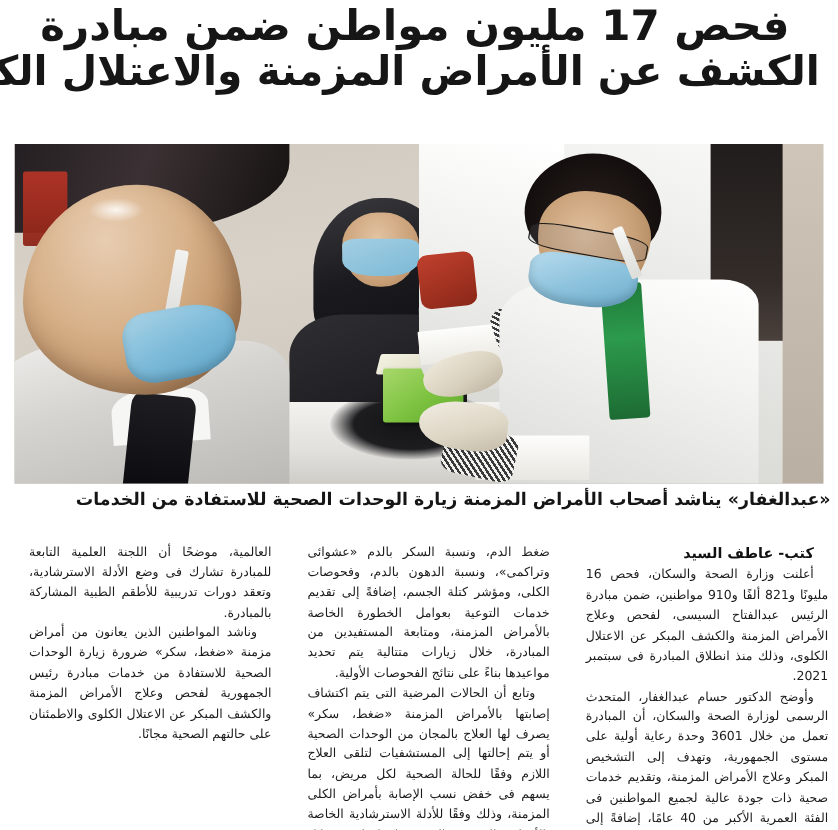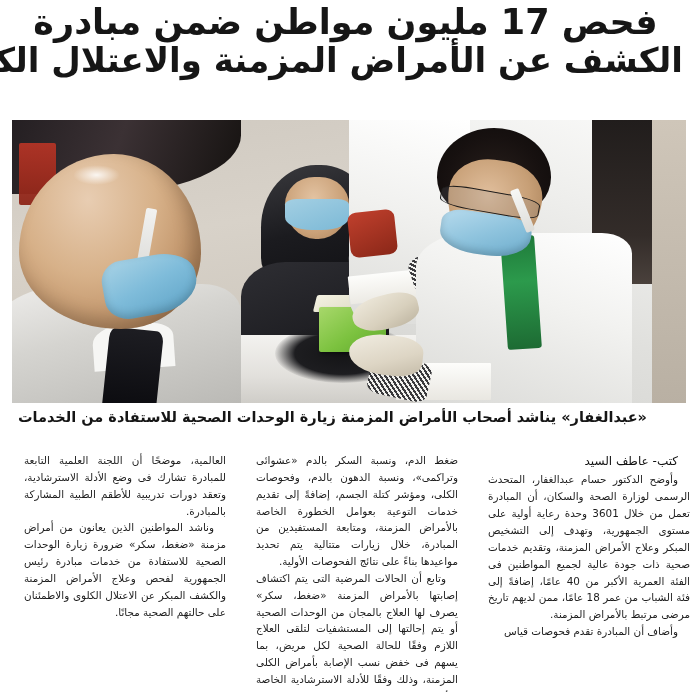--- a/index.html
+++ b/index.html
@@ -278,29 +278,29 @@
     border-radius: 18%;
     transform: rotate(-6deg);
   }
 
   
   .subtitle {
     position: absolute;
     left: 0;
     top: 408px;
     width: 698px;
-    text-align: left;
+    text-align: right;
     direction: rtl;
     font-weight: 700;
     font-size: 14.5px;
     line-height: 1.3;
     color: #151515;
     letter-spacing: -0.2px;
     white-space: nowrap;
-    padding: 0 18px;
+    padding: 0 6px;
     box-sizing: border-box;
   }
 
   
   .body-cols {
     position: absolute;
     left: 0;
     top: 452px;
     width: 698px;
     height: 240px;
@@ -320,21 +320,21 @@
     line-height: 1.62;
     color: #1c1c1c;
     overflow: hidden;
   }
   .col p {
     margin: 0 0 0 16px;
     text-indent: 12px;
   }
   .col p.noind { text-indent: 0; }
   .byline {
-    font-weight: 400;
+    font-weight: 700;
     font-size: 12px;
     margin: 0 0 2px 0;
     text-indent: 0;
     text-align: left;
     color: #111;
   }
   
 </style>
 </head>
 <body>
@@ -393,20 +393,21 @@
     <div class="ph-glove-b"></div>
   </div>
 </div>
 
 <div class="subtitle">«عبدالغفار» يناشد أصحاب الأمراض المزمنة زيارة الوحدات الصحية للاستفادة من الخدمات</div>
 
 <div class="body-cols">
 
   <div class="col">
     <p class="byline">كتب- عاطف السيد</p>
+    <p>أعلنت وزارة الصحة والسكان، فحص 16 مليونًا و821 ألفًا و910 مواطنين، ضمن مبادرة الرئيس عبدالفتاح السيسى، لفحص وعلاج الأمراض المزمنة والكشف المبكر عن الاعتلال الكلوى، وذلك منذ انطلاق المبادرة فى سبتمبر 2021.</p>
     <p>وأوضح الدكتور حسام عبدالغفار، المتحدث الرسمى لوزارة الصحة والسكان، أن المبادرة تعمل من خلال 3601 وحدة رعاية أولية على مستوى الجمهورية، وتهدف إلى التشخيص المبكر وعلاج الأمراض المزمنة، وتقديم خدمات صحية ذات جودة عالية لجميع المواطنين فى الفئة العمرية الأكبر من 40 عامًا، إضافةً إلى فئة الشباب من عمر 18 عامًا، ممن لديهم تاريخ مرضى مرتبط بالأمراض المزمنة.</p>
     <p>وأضاف أن المبادرة تقدم فحوصات قياس</p>
   </div>
 
   <div class="col">
     <p class="noind">ضغط الدم، ونسبة السكر بالدم «عشوائى وتراكمى»، ونسبة الدهون بالدم، وفحوصات الكلى، ومؤشر كتلة الجسم، إضافةً إلى تقديم خدمات التوعية بعوامل الخطورة الخاصة بالأمراض المزمنة، ومتابعة المستفيدين من المبادرة، خلال زيارات متتالية يتم تحديد مواعيدها بناءً على نتائج الفحوصات الأولية.</p>
     <p>وتابع أن الحالات المرضية التى يتم اكتشاف إصابتها بالأمراض المزمنة «ضغط، سكر» يصرف لها العلاج بالمجان من الوحدات الصحية أو يتم إحالتها إلى المستشفيات لتلقى العلاج اللازم وفقًا للحالة الصحية لكل مريض، بما يسهم فى خفض نسب الإصابة بأمراض الكلى المزمنة، وذلك وفقًا للأدلة الاسترشادية الخاصة بالأمراض المزمنة والتى تم إعدادها من خلال التعاون بين وزارة الصحة، ومنظمة الصحة</p>
   </div>
 
   <div class="col">

